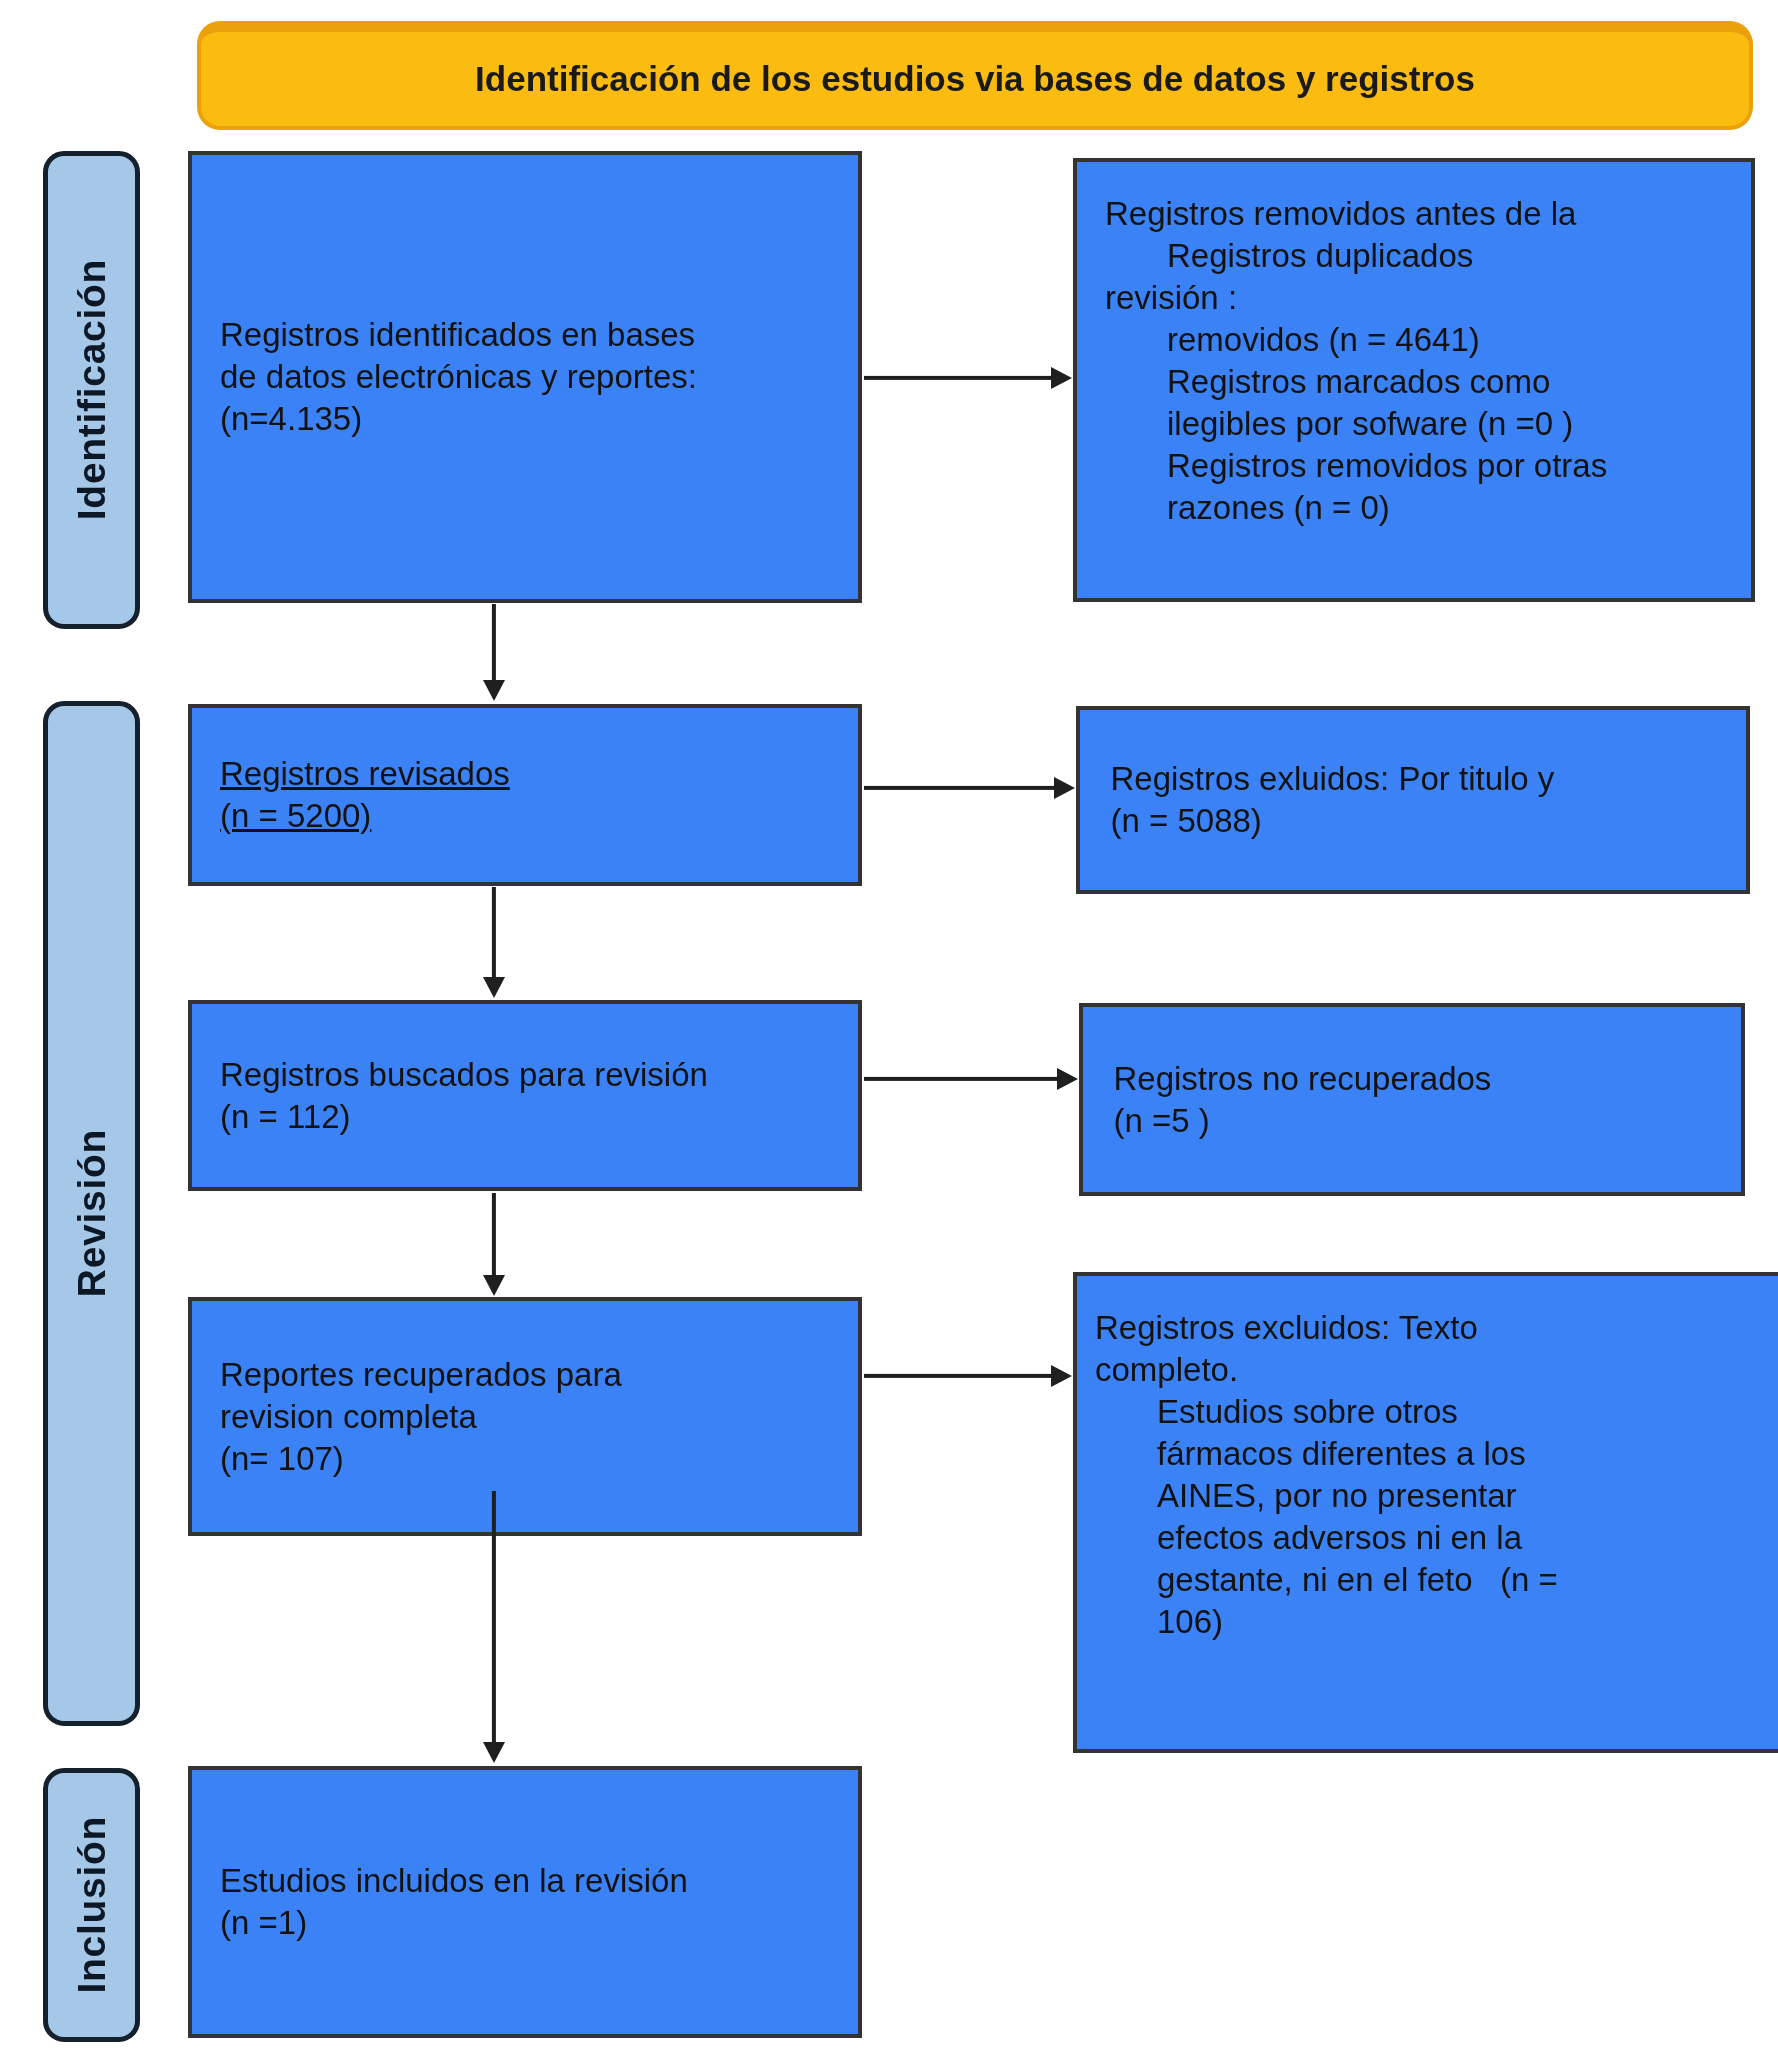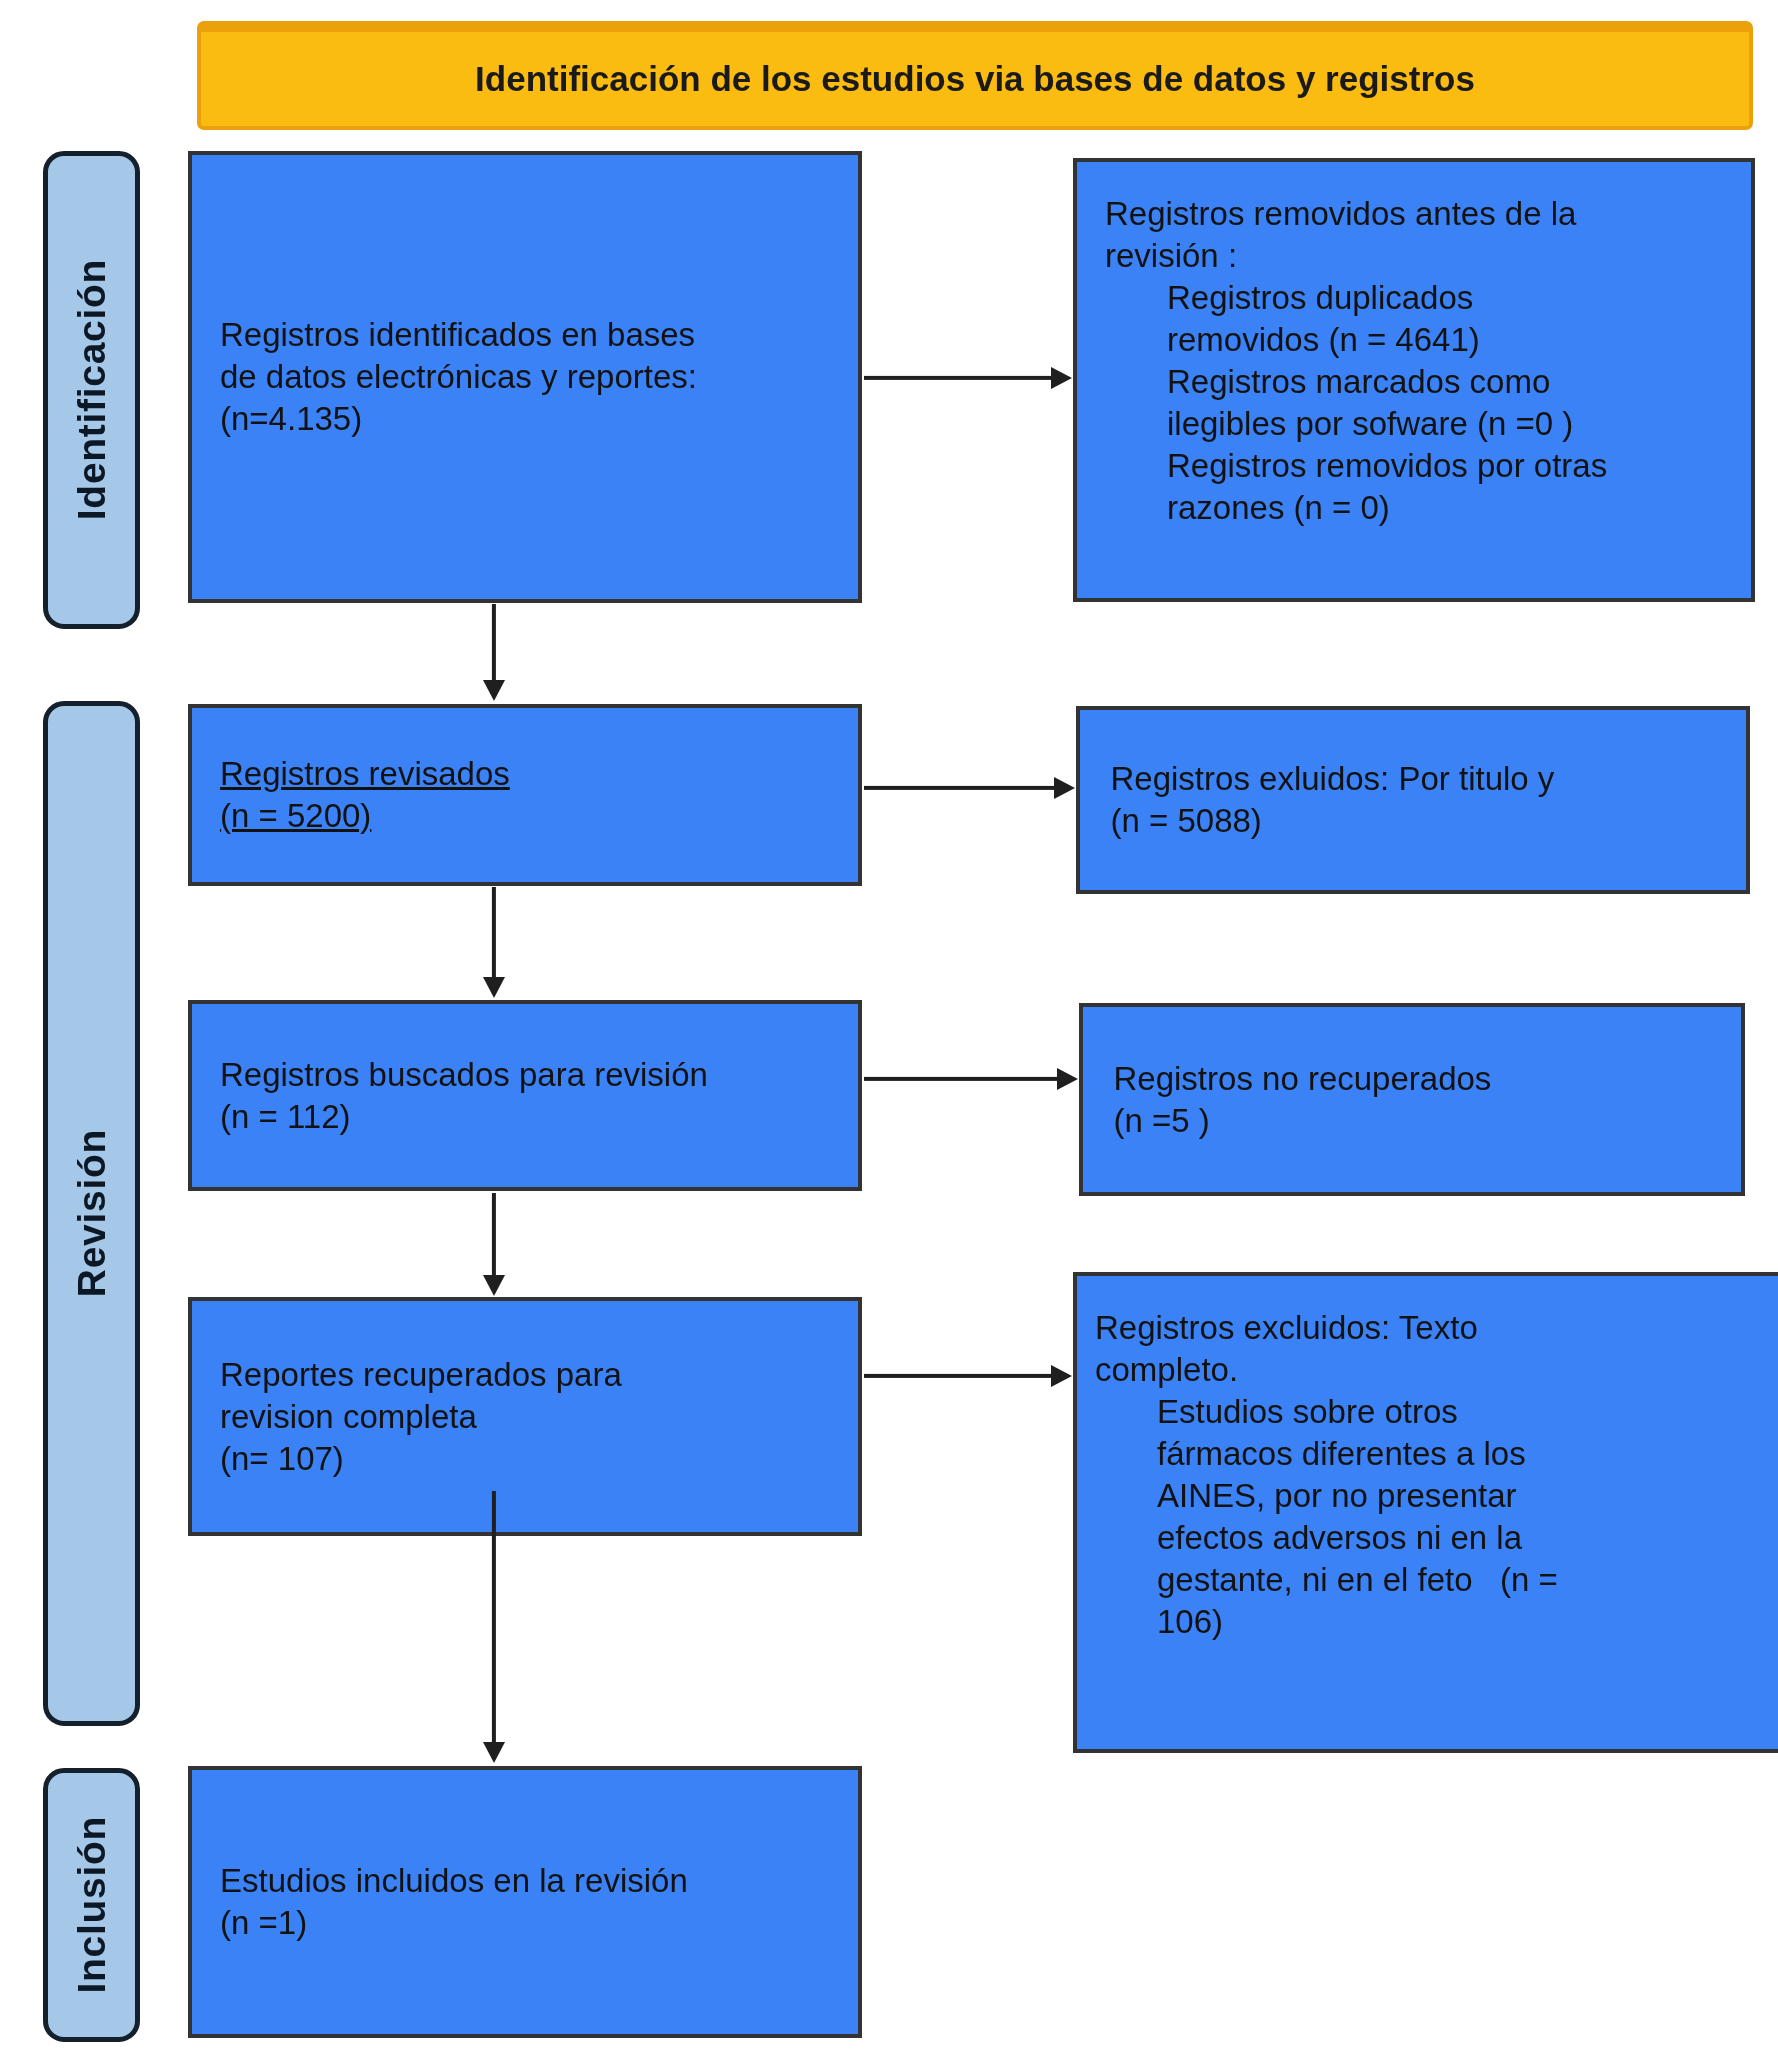--- a/index.html
+++ b/index.html
@@ -2,21 +2,21 @@
 <html style="font-size:11px"><head>
 <meta charset="utf-8">
 <style>
   html,body{margin:0;padding:0;background:#ffffff;}
   .canvas{position:relative;width:1778px;height:2066px;background:#ffffff;overflow:hidden;
           font-family:"Liberation Sans",sans-serif;color:#121212;}
 
   
   .banner{position:absolute;left:197px;top:21px;width:1556px;height:109px;
           background:#FBBC12;border:4.2px solid #EBA10C;border-top-width:11px;
-          border-radius:7px;box-sizing:border-box;
+          border-radius:23px;box-sizing:border-box;
           display:flex;align-items:center;justify-content:center;}
   .banner span{font-size:35px;font-weight:bold;color:#1a1a1a;}
 
   
   .stage{position:absolute;left:43px;width:97px;background:#A6C8E8;
          border:5.5px solid #14202C;border-radius:21px;box-sizing:border-box;
          display:flex;align-items:center;justify-content:center;}
   .stage span{writing-mode:vertical-rl;transform:rotate(180deg);
               font-size:39px;font-weight:bold;color:#0d1826;letter-spacing:0.7px;}
 
@@ -84,22 +84,22 @@
     <div class="ln">(n= 107)</div>
   </div>
 
   <div class="fbox center" style="left:188px;top:1766px;width:674px;height:272px;">
     <div class="ln">Estudios incluidos en la revisión</div>
     <div class="ln">(n =1)</div>
   </div>
 
   <div class="fbox top" style="left:1073px;top:158px;width:682px;height:444px;padding-left:28px;">
     <div class="ln">Registros removidos antes de la</div>
+    <div class="ln ind">Registros duplicados</div>
     <div class="ln">revisión :</div>
-    <div class="ln ind">Registros duplicados</div>
     <div class="ln ind">removidos (n = 4641)</div>
     <div class="ln ind">Registros marcados como</div>
     <div class="ln ind">ilegibles por sofware (n =0 )</div>
     <div class="ln ind">Registros removidos por otras</div>
     <div class="ln ind">razones (n = 0)</div>
   </div>
 
   <div class="fbox center" style="left:1076px;top:706px;width:674px;height:188px;padding-left:30.5px;">
     <div class="ln">Registros exluidos: Por titulo y</div>
     <div class="ln">(n = 5088)</div>

